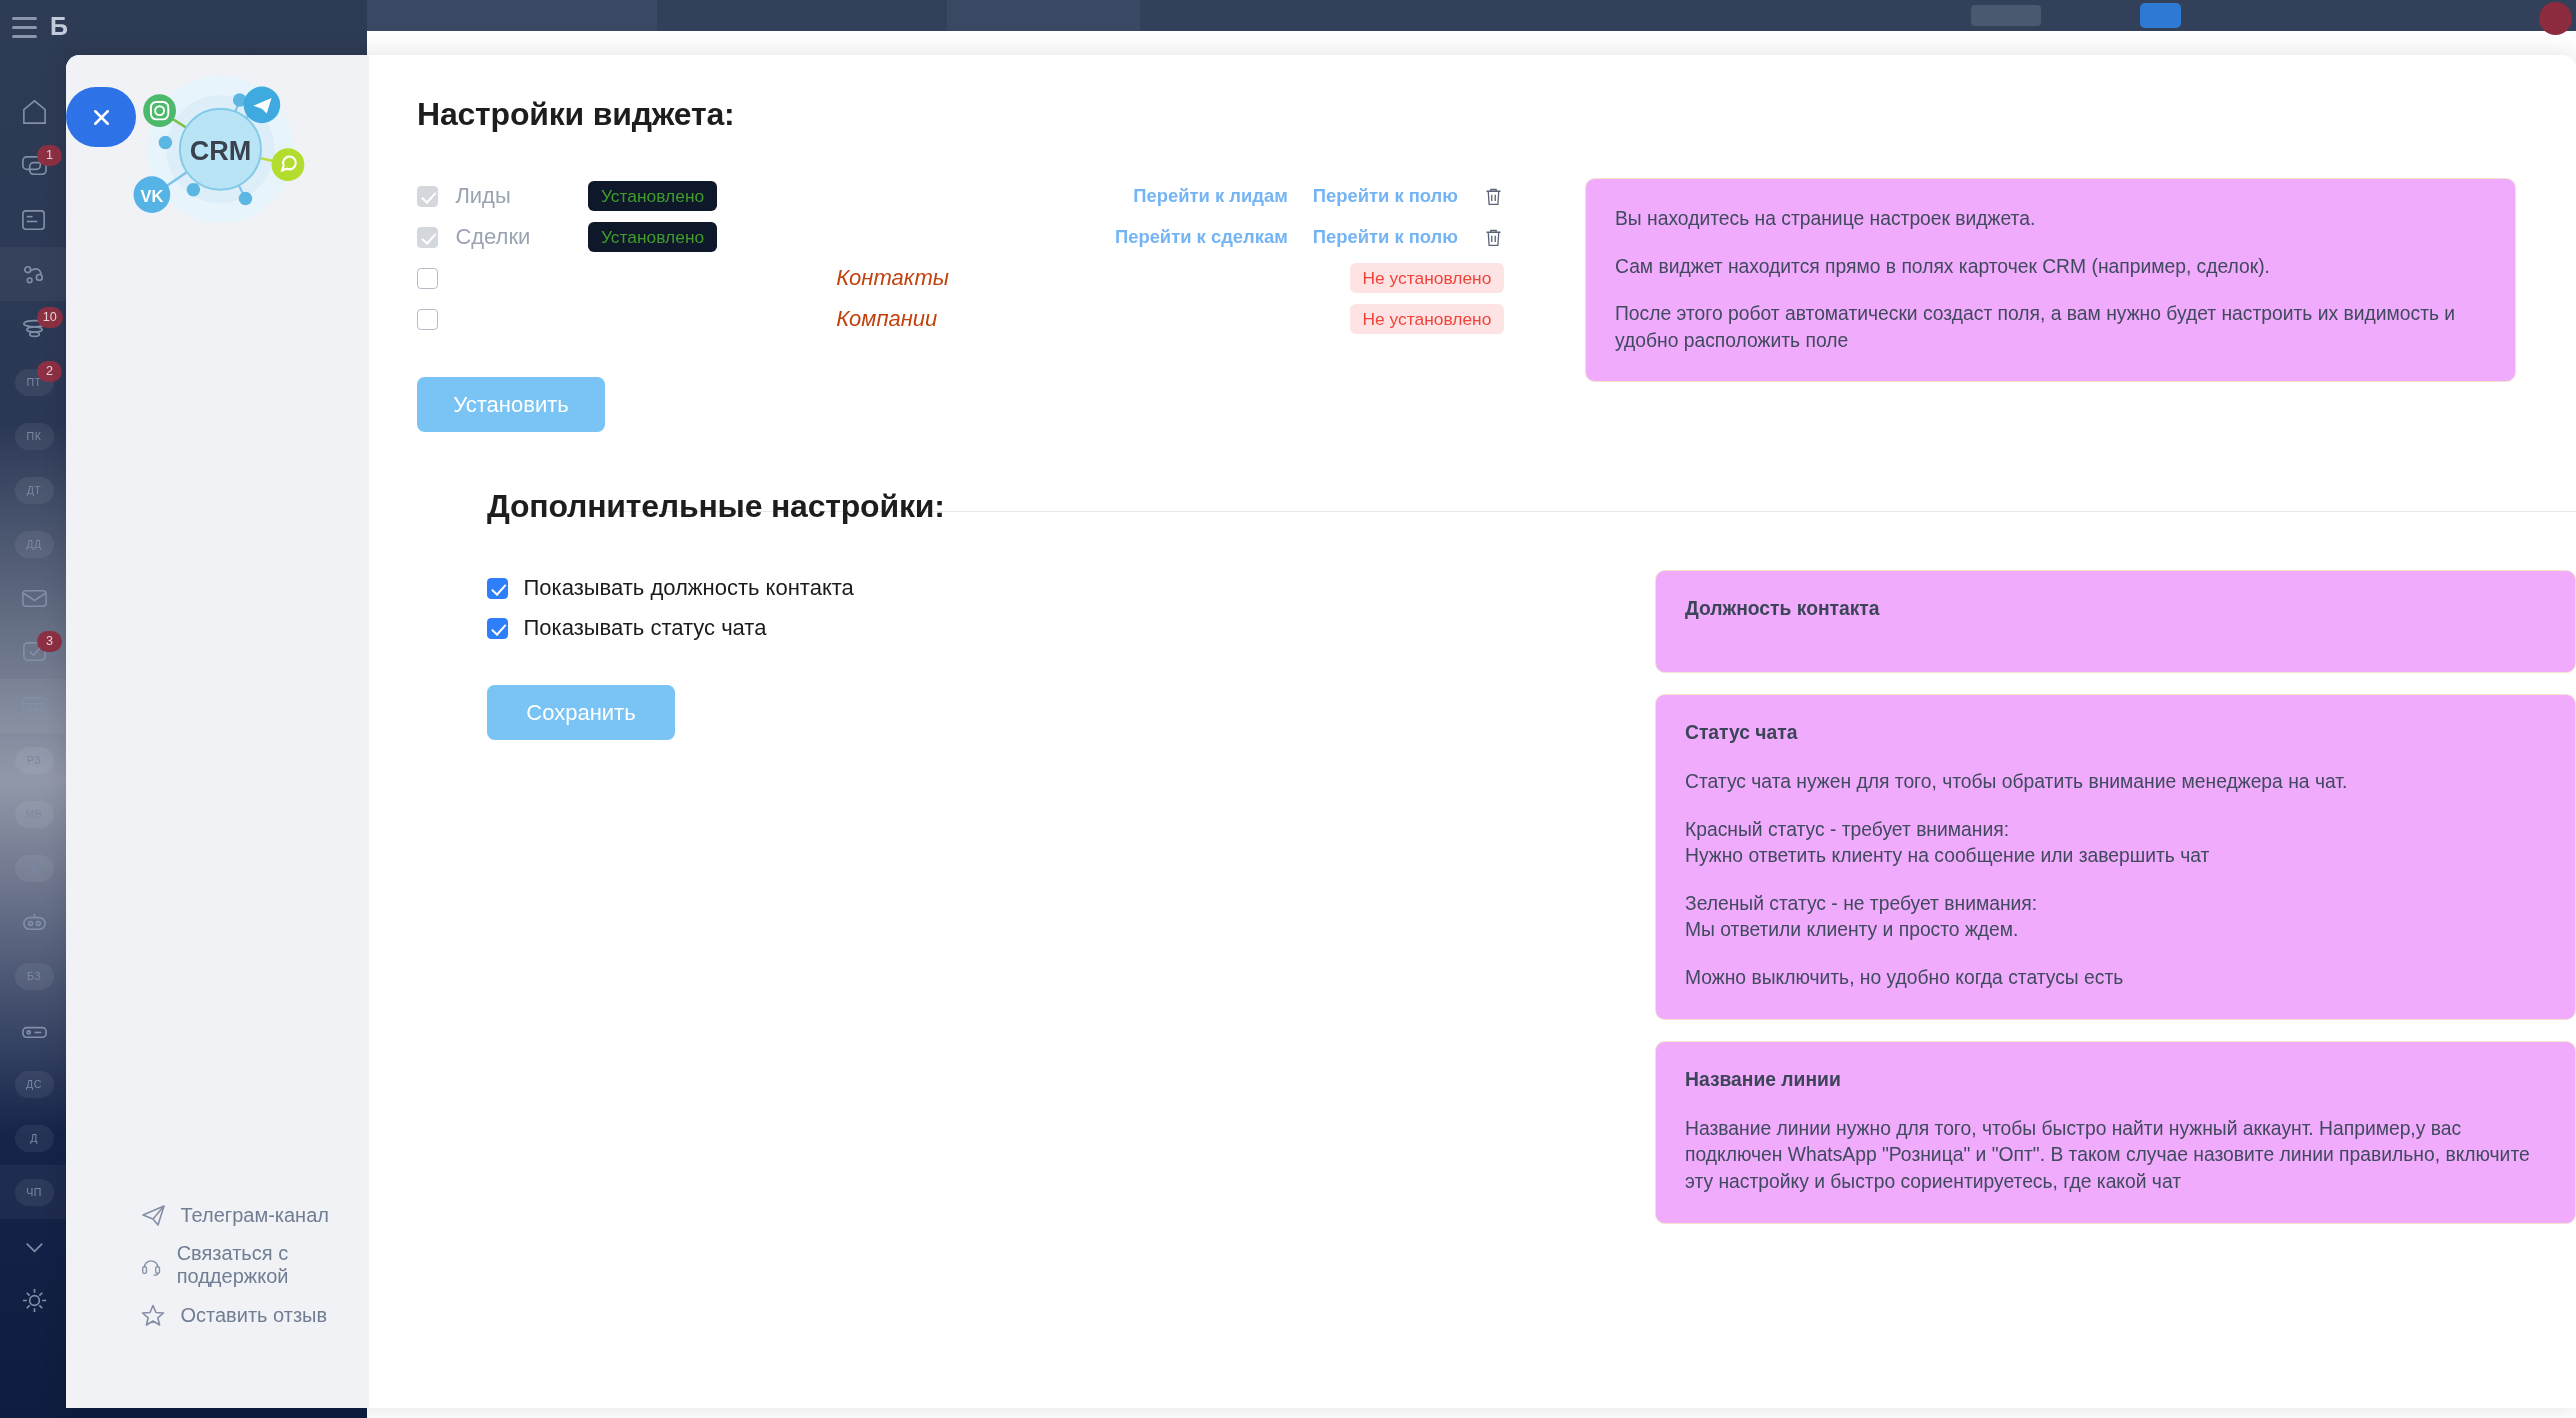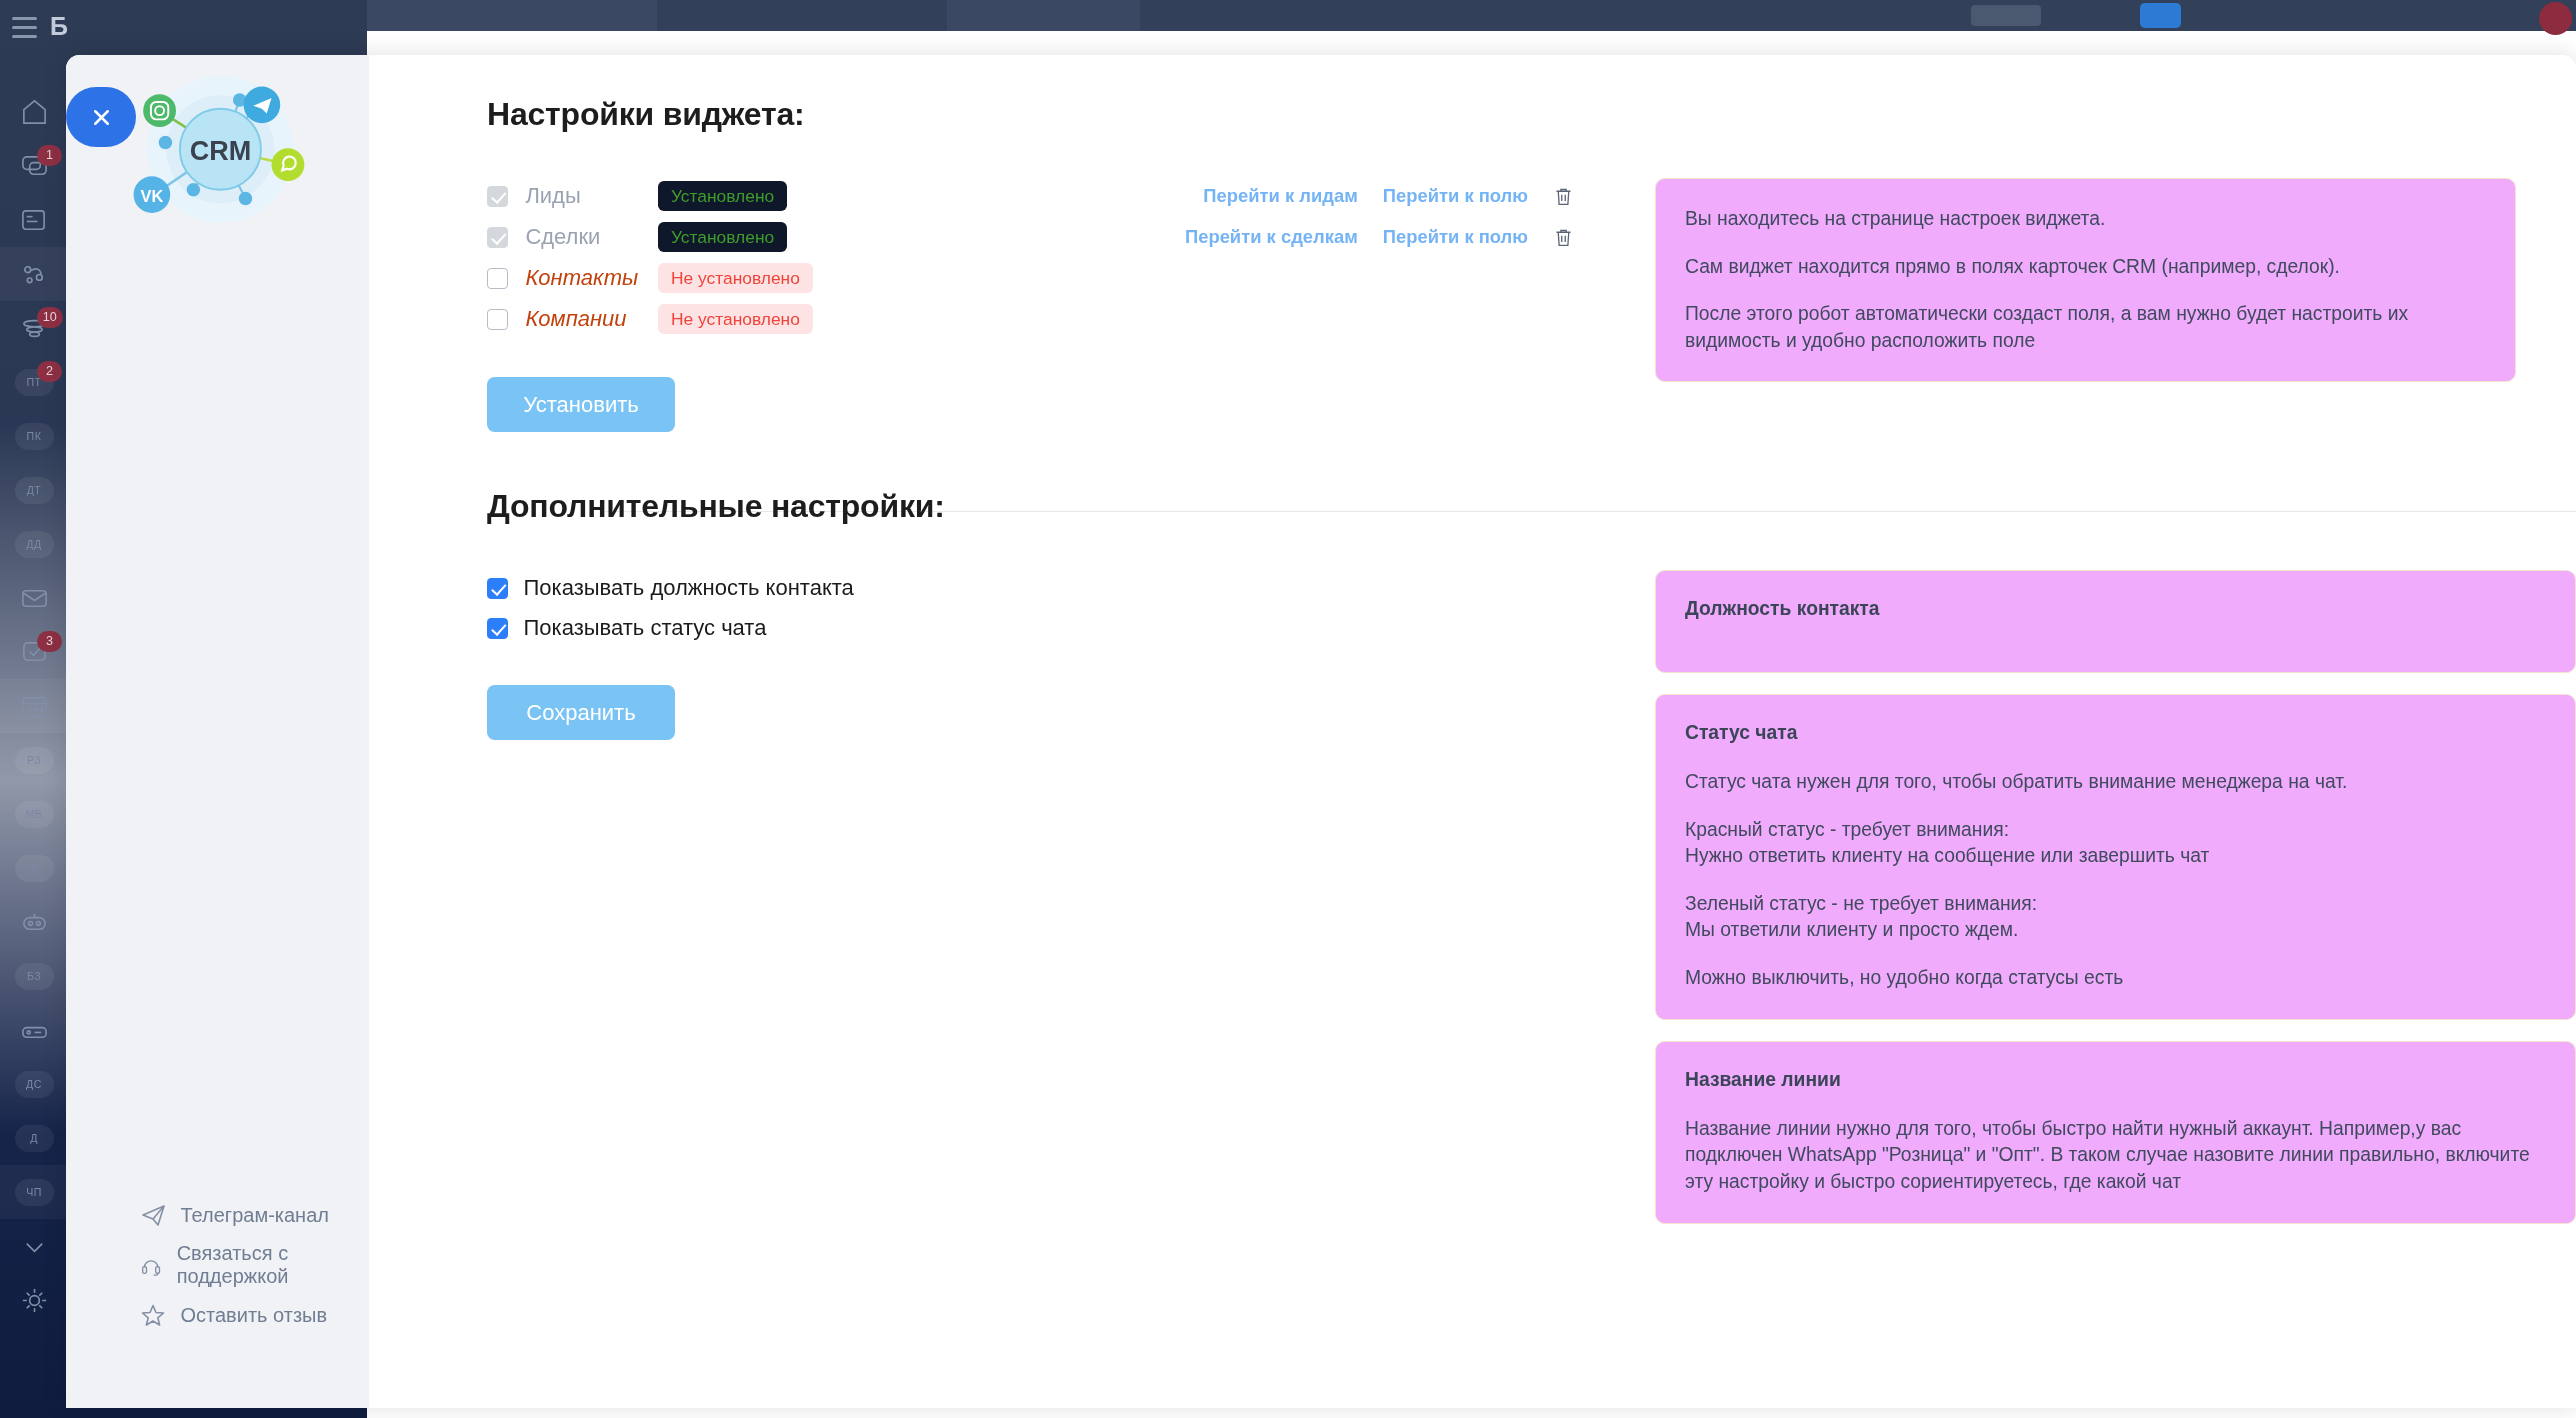--- a/index.html
+++ b/index.html
@@ -96,34 +96,34 @@
     display: flex; align-items: center; gap: 15.5px;
     height: 50px; padding-left: 75px; cursor: pointer;
   }
   .f-link svg { width: 24px; height: 24px; stroke: #848fa6; fill: none; stroke-width: 1.6; }
   .f-link span { font-size: 20px; color: #707d93; }
 
   
   .content {
     position: absolute; left: 303px; top: 0;
     width: 2207px; height: 1040px;
-    padding: 41px 60px 0 118px;
+    padding: 41px 60px 0 48px;
   }
   h2.sec-title {
     font-size: 32px; font-weight: 700; color: #1d1d1d;
     letter-spacing: -0.2px; margin-bottom: 43px;
   }
   .cols { display: flex; gap: 0; }
   .col-left { width: 1087px; flex: 0 0 1087px; }
   .col-right { flex: 1; padding-left: 81px; padding-top: 1.9px; }
 
   
   .ent-row {
     display: flex; align-items: center;
-    height: 40px; margin-bottom: 1px;
+    height: 40px; margin-bottom: 1px; justify-content: space-between;
   }
   .ent-check {
     width: 21px; height: 21px; flex: 0 0 21px; margin-right: 17.4px;
     cursor: pointer;
   }
   .cbox {
     width: 21px; height: 21px; border: 1.5px solid #b5bcc6;
     border-radius: 3.9px; background: #fff; position: relative;
   }
   .cbox.on-gray { background: #d4d7dc; border-color: #d4d7dc; }

